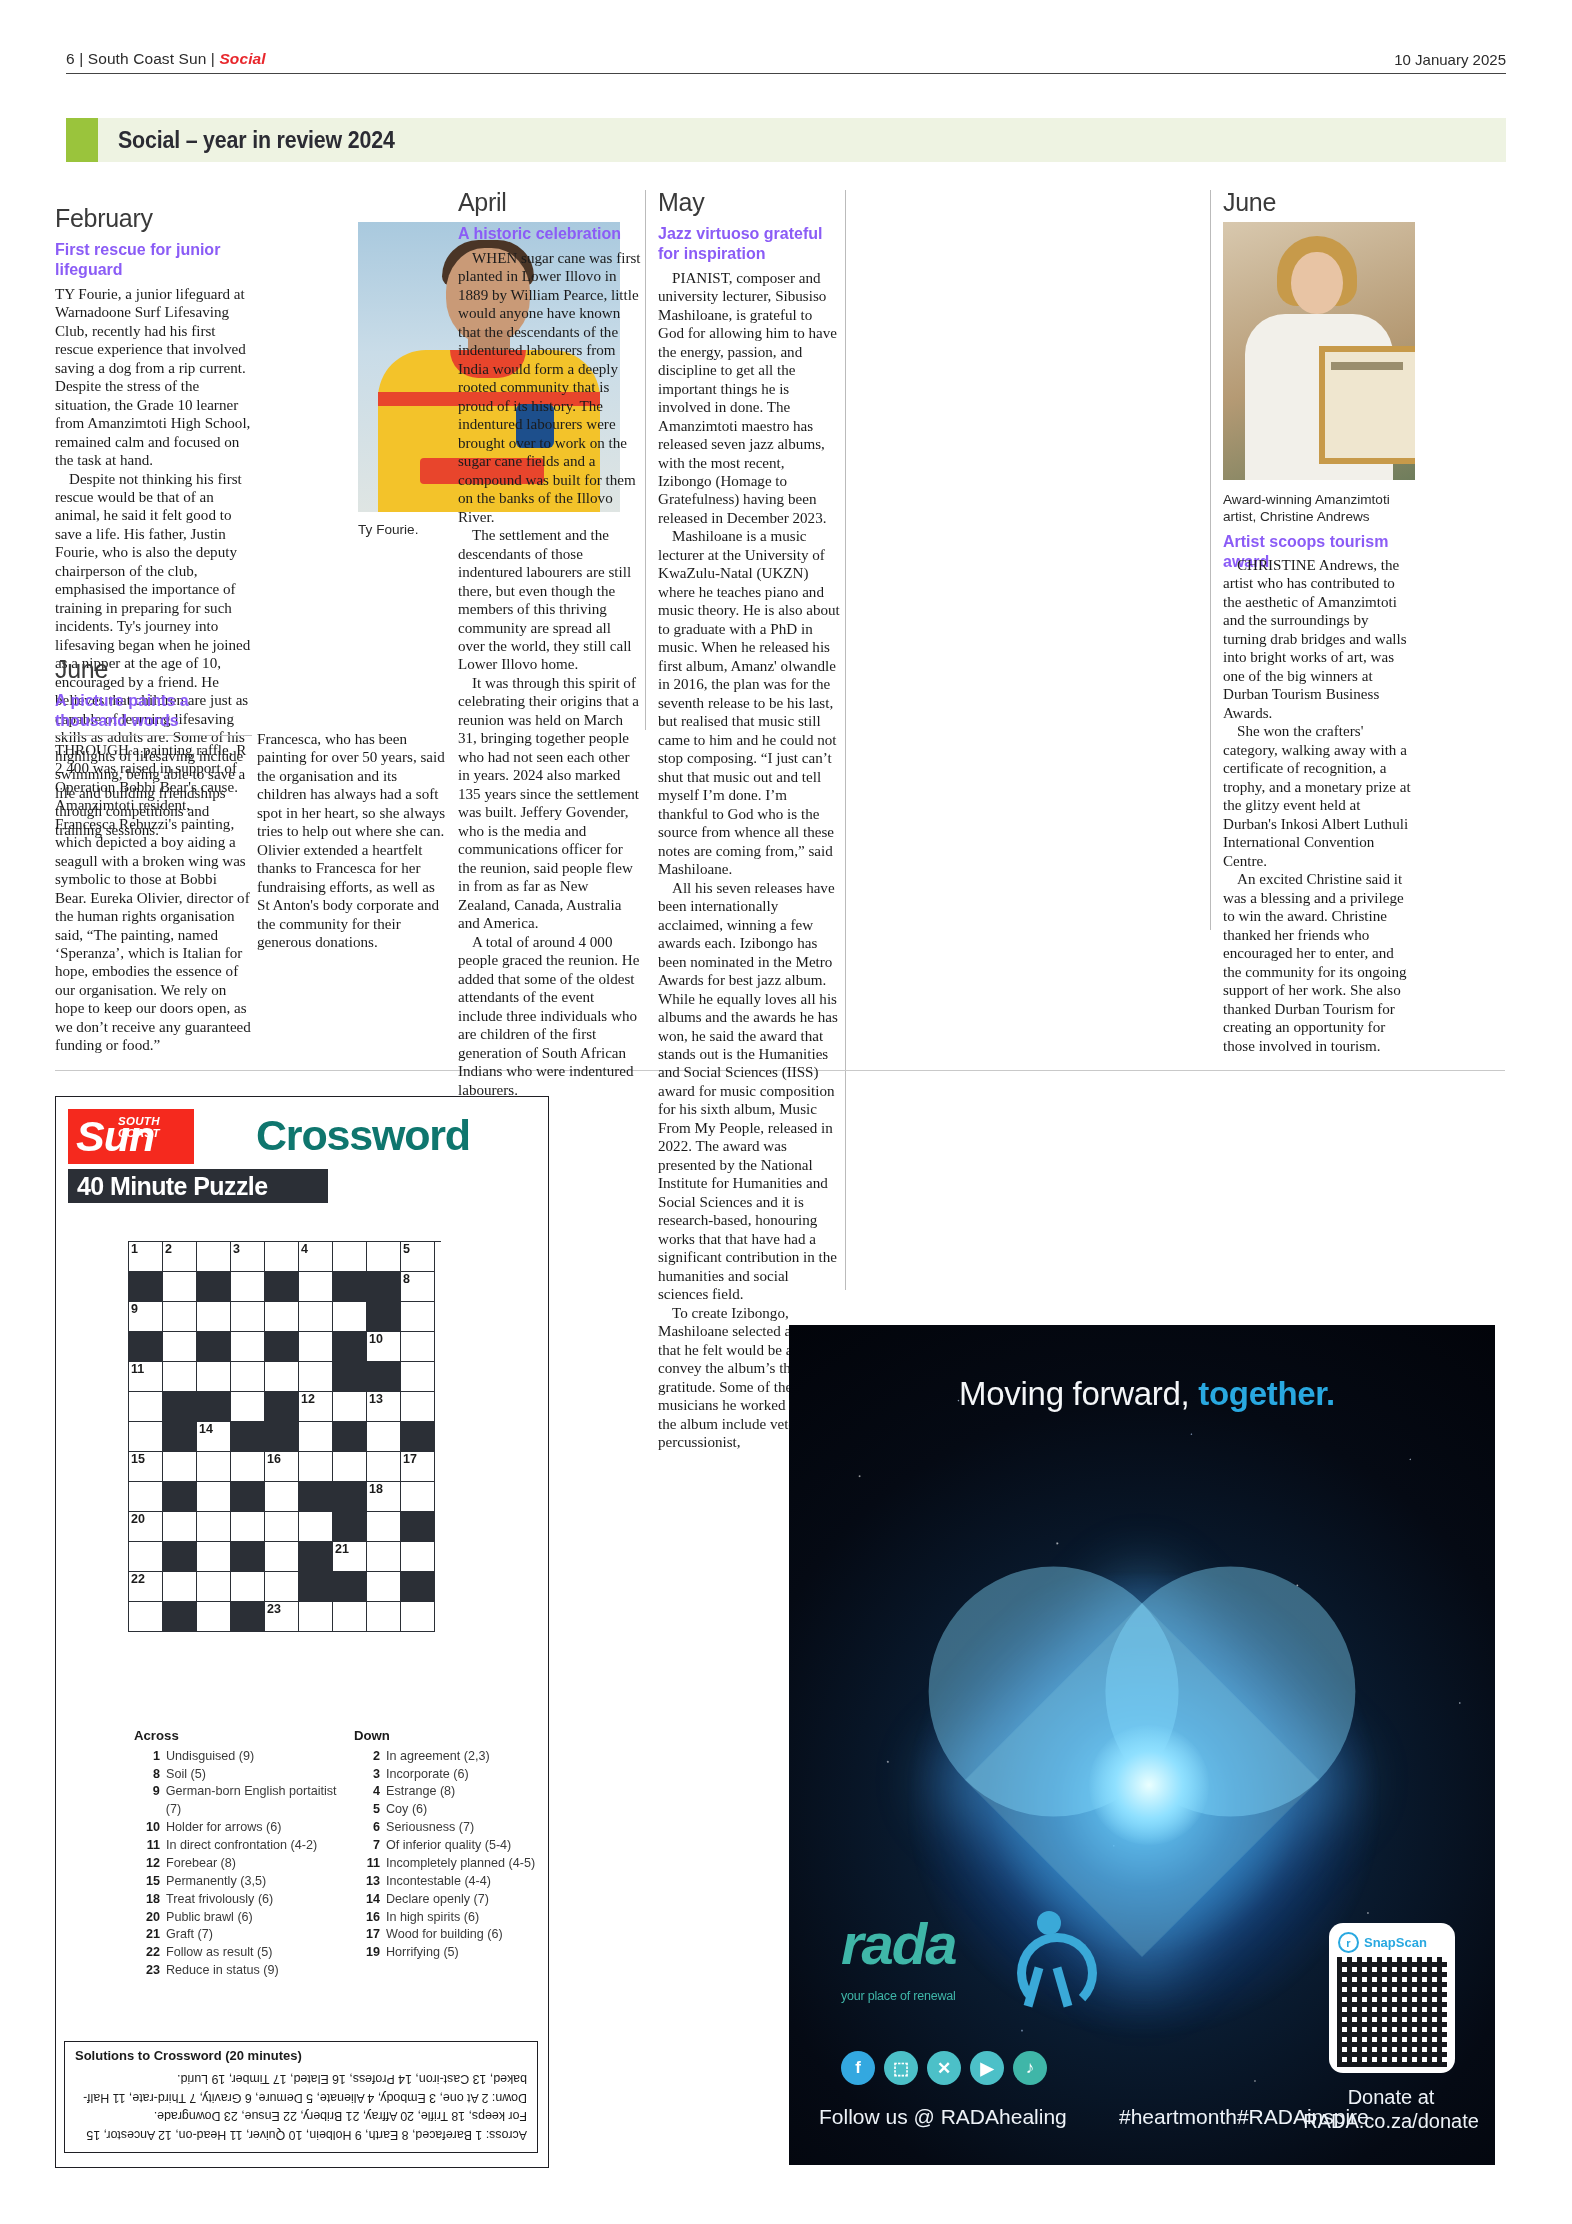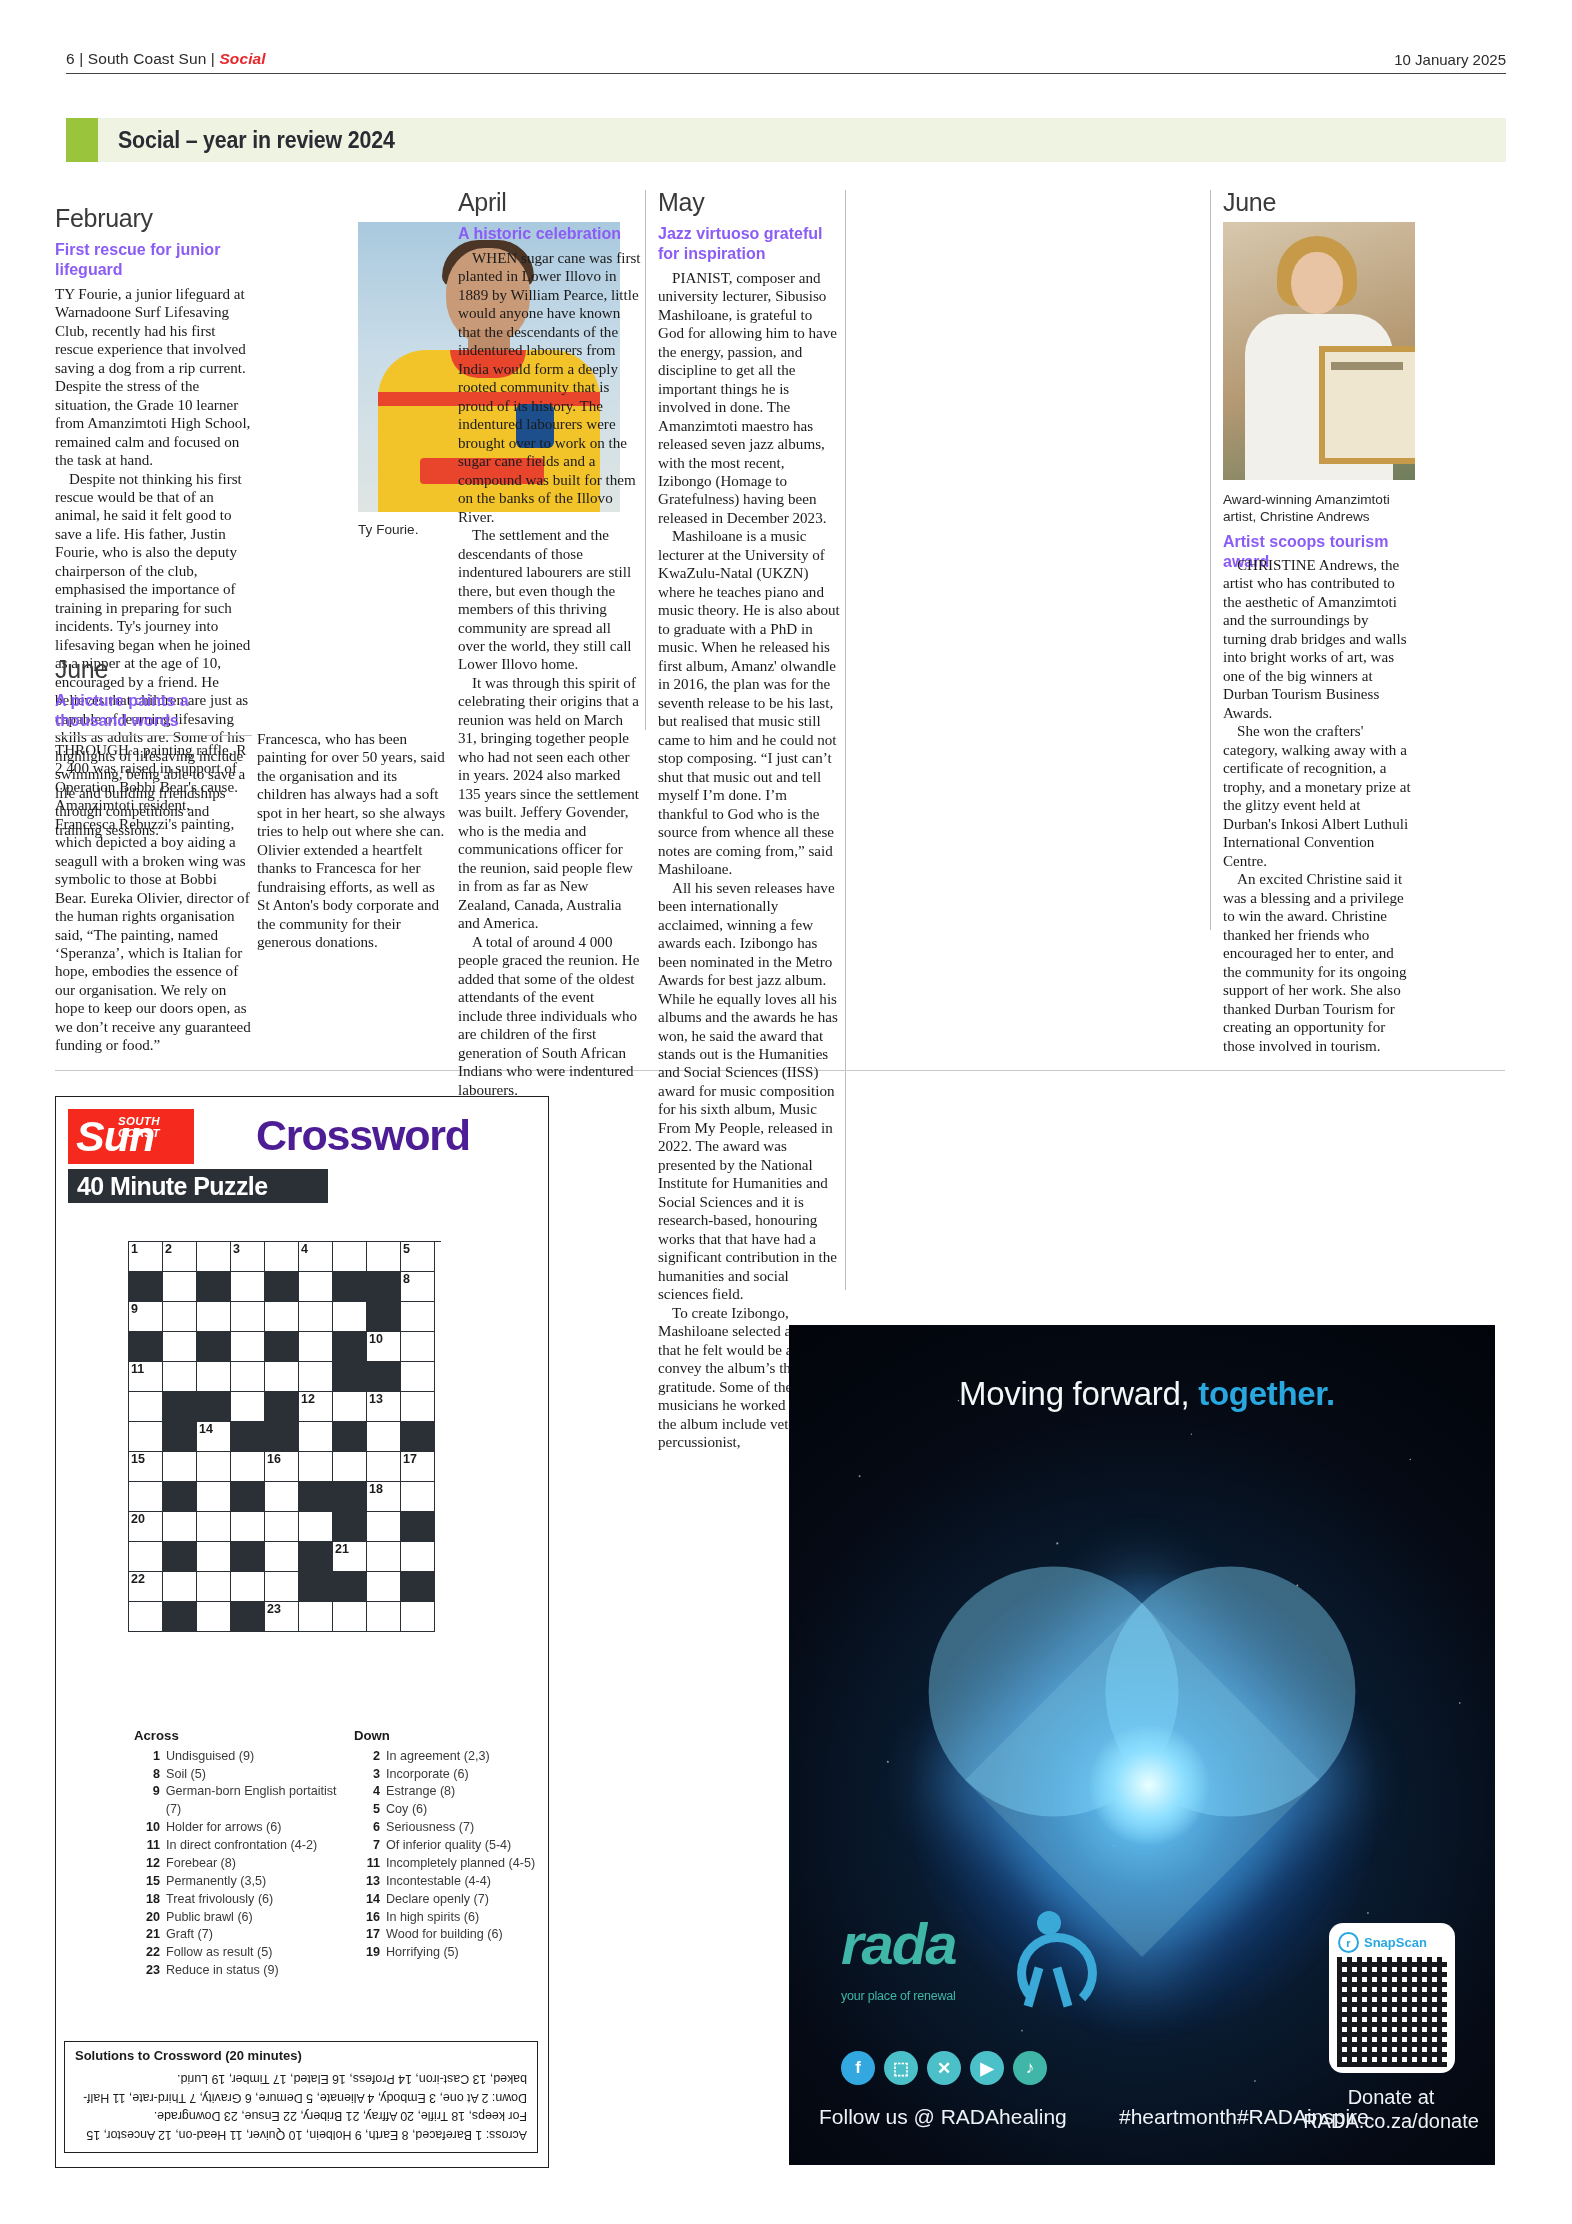--- a/index.html
+++ b/index.html
@@ -86,21 +86,21 @@
 
   
   #crossword{position:absolute;left:55px;top:1096px;width:492px;height:1070px;
     border:1.6px solid #1f1f24;background:#fff;}
   #xw-logo{position:absolute;left:12px;top:12px;width:126px;height:55px;background:#f5291e;}
   #xw-logo .sc{position:absolute;left:50px;top:6px;font-size:11.5px;font-weight:bold;
     font-style:italic;color:#fff;letter-spacing:.3px;}
   #xw-logo .sun{position:absolute;left:8px;top:6px;font-size:43px;font-weight:bold;
     font-style:italic;color:#fff;line-height:.98;letter-spacing:-1px;}
   #xw-title{position:absolute;left:200px;top:14px;font-size:43px;font-weight:bold;
-    color:#4c1d95;letter-spacing:-1.2px;text-align:right;}
+    color:#0f766e;letter-spacing:-1.2px;text-align:right;}
   #xw-sub{position:absolute;left:12px;top:72px;width:260px;height:34px;background:#2b2f36;
     display:flex;align-items:center;}
   #xw-sub span{color:#fff;font-size:25px;font-weight:bold;margin-left:9px;letter-spacing:-.6px;}
 
   .grid{position:absolute;left:72px;top:144px;border-top:1.6px solid #2b2f36;
     border-left:1.6px solid #2b2f36;width:312px;}
   .grid .row{display:flex;}
   .cell{width:34px;height:30px;box-sizing:border-box;
     border-right:1.6px solid #2b2f36;border-bottom:1.6px solid #2b2f36;
     background:#fff;position:relative;}

